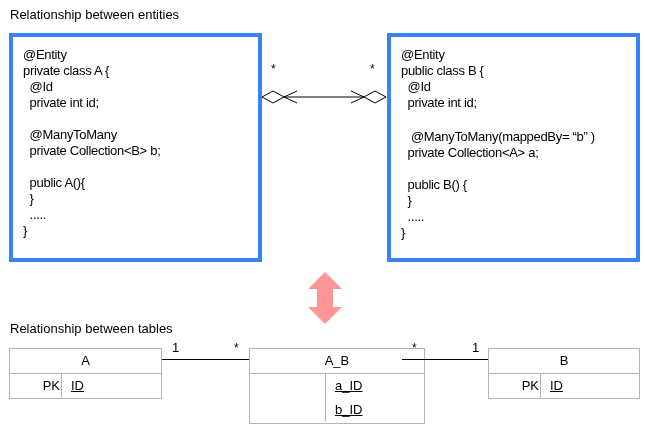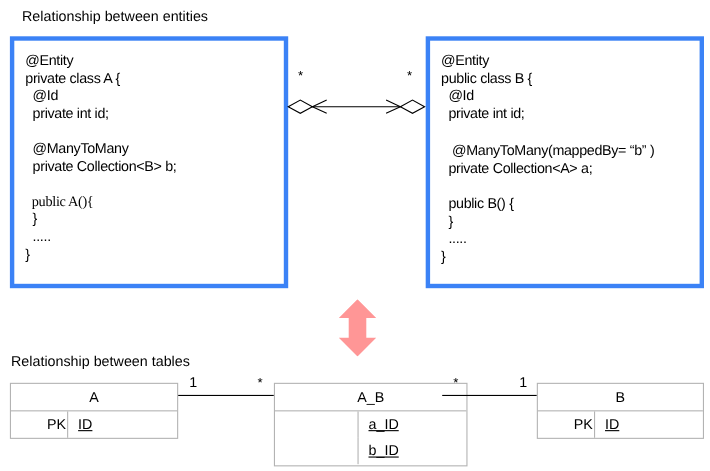--- a/index.html
+++ b/index.html
@@ -13,30 +13,30 @@
   .tbl { border:1px solid #b3b3b3; box-sizing:border-box; background:#fff; }
   .tbl .hdr { border-bottom:1px solid #b3b3b3; text-align:center; height:24px; line-height:24px; font-size:13px; }
   .tbl .row { position:relative; height:24px; line-height:24px; font-size:13px; }
   .tbl .key { position:absolute; left:0; text-align:right; }
   .tbl .sep { position:absolute; top:0; bottom:0; width:1px; background:#b3b3b3; }
   .tbl .col { position:absolute; text-decoration:underline; }
 </style>
 </head>
 <body>
 
-<div class="abs section-title" style="left:20px; top:7px;">Relationship between entities</div>
+<div class="abs section-title" style="left:10px; top:7px;">Relationship between entities</div>
 
 <div class="abs code-box" style="left:9px; top:33px; width:253px; height:229px;">
   <div class="line" style="left:10px; top:10px;">@Entity</div>
   <div class="line" style="left:10px; top:26px;">private class A {</div>
   <div class="line" style="left:10px; top:42px;">  @Id</div>
   <div class="line" style="left:10px; top:58px;">  private int id;</div>
   <div class="line" style="left:10px; top:90px;">  @ManyToMany</div>
   <div class="line" style="left:10px; top:106px;">  private Collection&lt;B&gt; b;</div>
-  <div class="line" style="left:10px; top:138px;font-family:Liberation Serif, serif;">  public A(){</div>
+  <div class="line" style="left:10px; top:138px;">  public A(){</div>
   <div class="line" style="left:10px; top:154px;">  }</div>
   <div class="line" style="left:10px; top:170px;">  .....</div>
   <div class="line" style="left:10px; top:186px;">}</div>
 </div>
 
 <div class="abs code-box" style="left:387px; top:33px; width:253px; height:229px;">
   <div class="line" style="left:10px; top:10px;">@Entity</div>
   <div class="line" style="left:10px; top:26px;">public class B {</div>
   <div class="line" style="left:10px; top:42px;">  @Id</div>
   <div class="line" style="left:10px; top:58px;">  private int id;</div>

